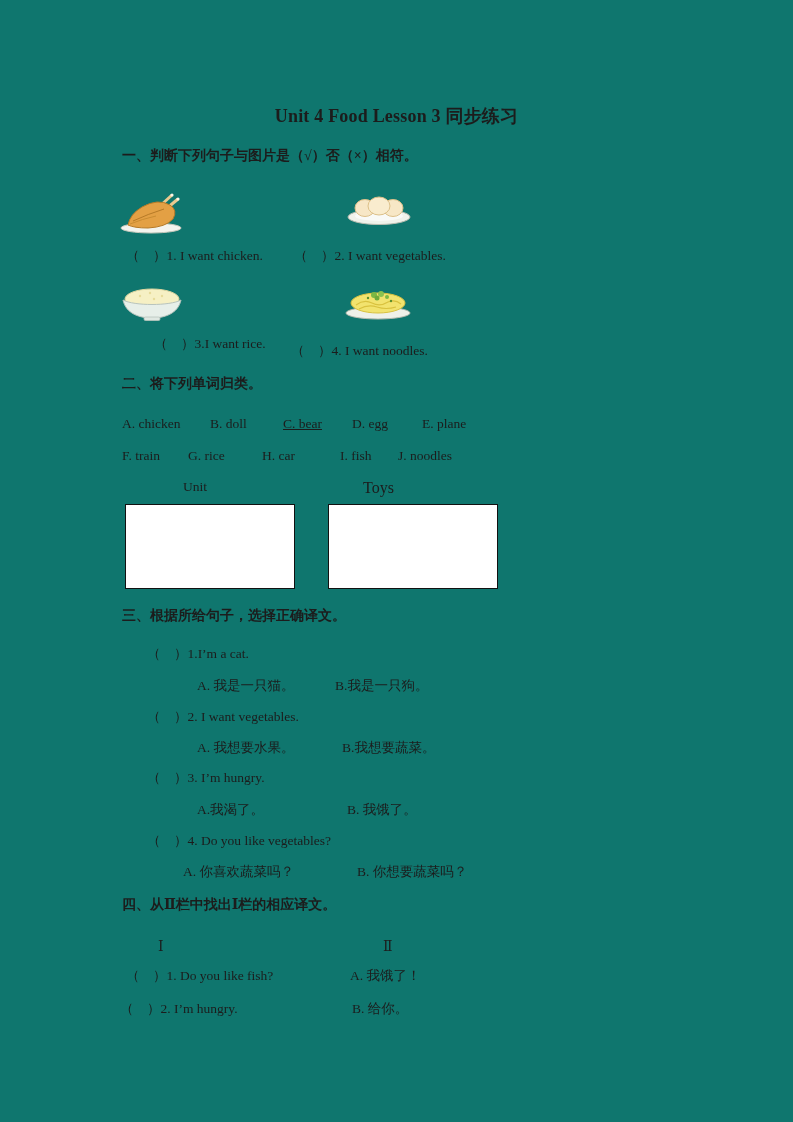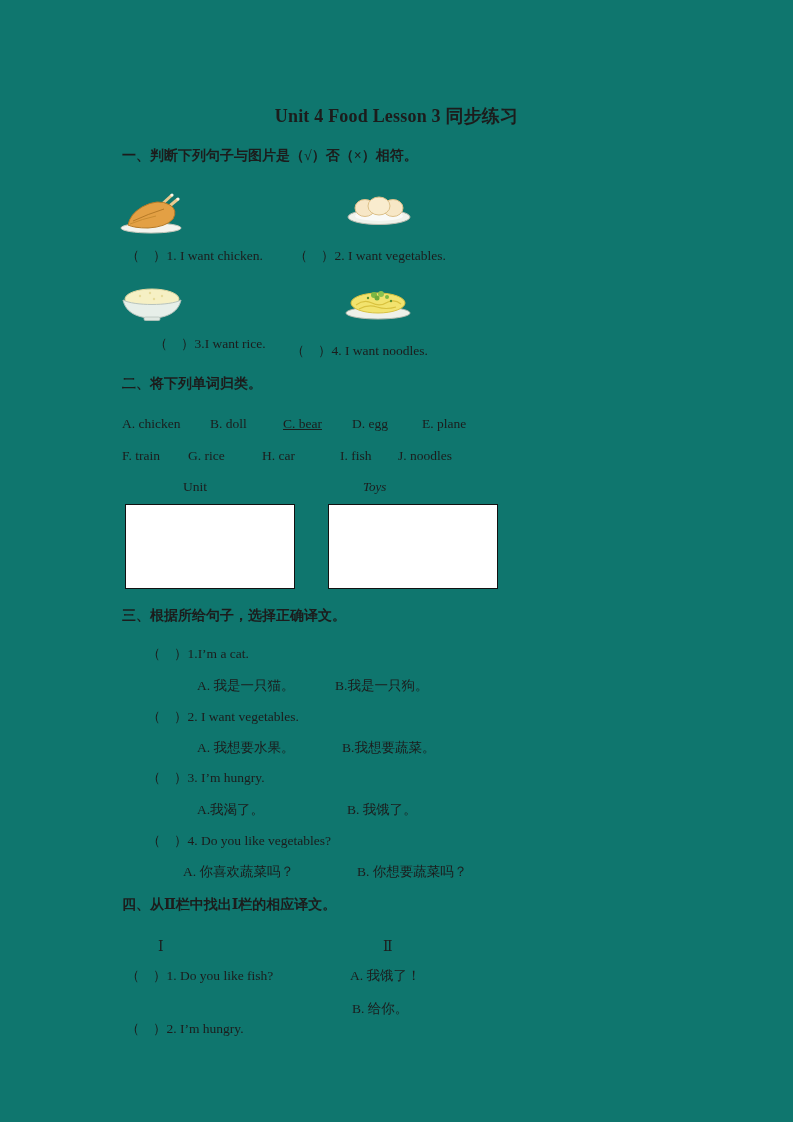--- a/index.html
+++ b/index.html
@@ -20,33 +20,33 @@
   #img3{left:120px;top:284px;}
   #img4{left:344px;top:286px;}
   #cap3{left:126px;top:335px;margin-left:28px;}
   #cap4{left:291px;top:342px;}
   .word{font-size:13.5px;}
   #w-a{left:122px;top:416px;} #w-b{left:210px;top:416px;} #w-c{left:283px;top:416px;text-decoration:underline;}
   #w-d{left:352px;top:416px;} #w-e{left:422px;top:416px;}
   #w-f{left:122px;top:448px;} #w-g{left:188px;top:448px;} #w-h{left:262px;top:448px;}
   #w-i{left:340px;top:448px;} #w-j{left:398px;top:448px;}
   #foodlbl{left:183px;top:479px;font-size:13.5px;}
-  #toyslbl{left:363px;top:479px;font-size:13px;font-style:italic;}
+  #toyslbl{left:363px;top:479px;font-size:16px;}
   .catbox{position:absolute;border:1.5px solid #111;background:#fff;width:168px;height:83px;}
   #box1{left:125px;top:504px;}
   #box2{left:328px;top:504px;}
   .q{font-size:13.5px;}
   #q1{left:147px;top:645px;} #q1a{left:197px;top:677px;} #q1b{left:335px;top:677px;}
   #q2{left:147px;top:708px;} #q2a{left:197px;top:739px;} #q2b{left:342px;top:739px;}
   #q3{left:147px;top:769px;} #q3a{left:197px;top:801px;} #q3b{left:347px;top:801px;}
   #q4{left:147px;top:832px;} #q4a{left:183px;top:863px;} #q4b{left:357px;top:863px;}
   #c1h{left:158px;top:938px;font-size:14px;}
   #c2h{left:383px;top:938px;font-size:14px;}
   #r1l{left:126px;top:967px;} #r1r{left:350px;top:967px;}
-  #r2l{left:126px;top:1000px;margin-top:20px;} #r2r{left:352px;top:1000px;}
+  #r2l{left:120px;top:1000px;} #r2r{left:352px;top:1000px;}
 </style>
 </head>
 <body>
 
 <div class="page">
 
   <div class="abs" id="title">Unit 4 Food Lesson 3 同步练习</div>
 
   <div class="abs sec-heading" id="s1h">一、判断下列句子与图片是（√）否（×）相符。</div>
 

